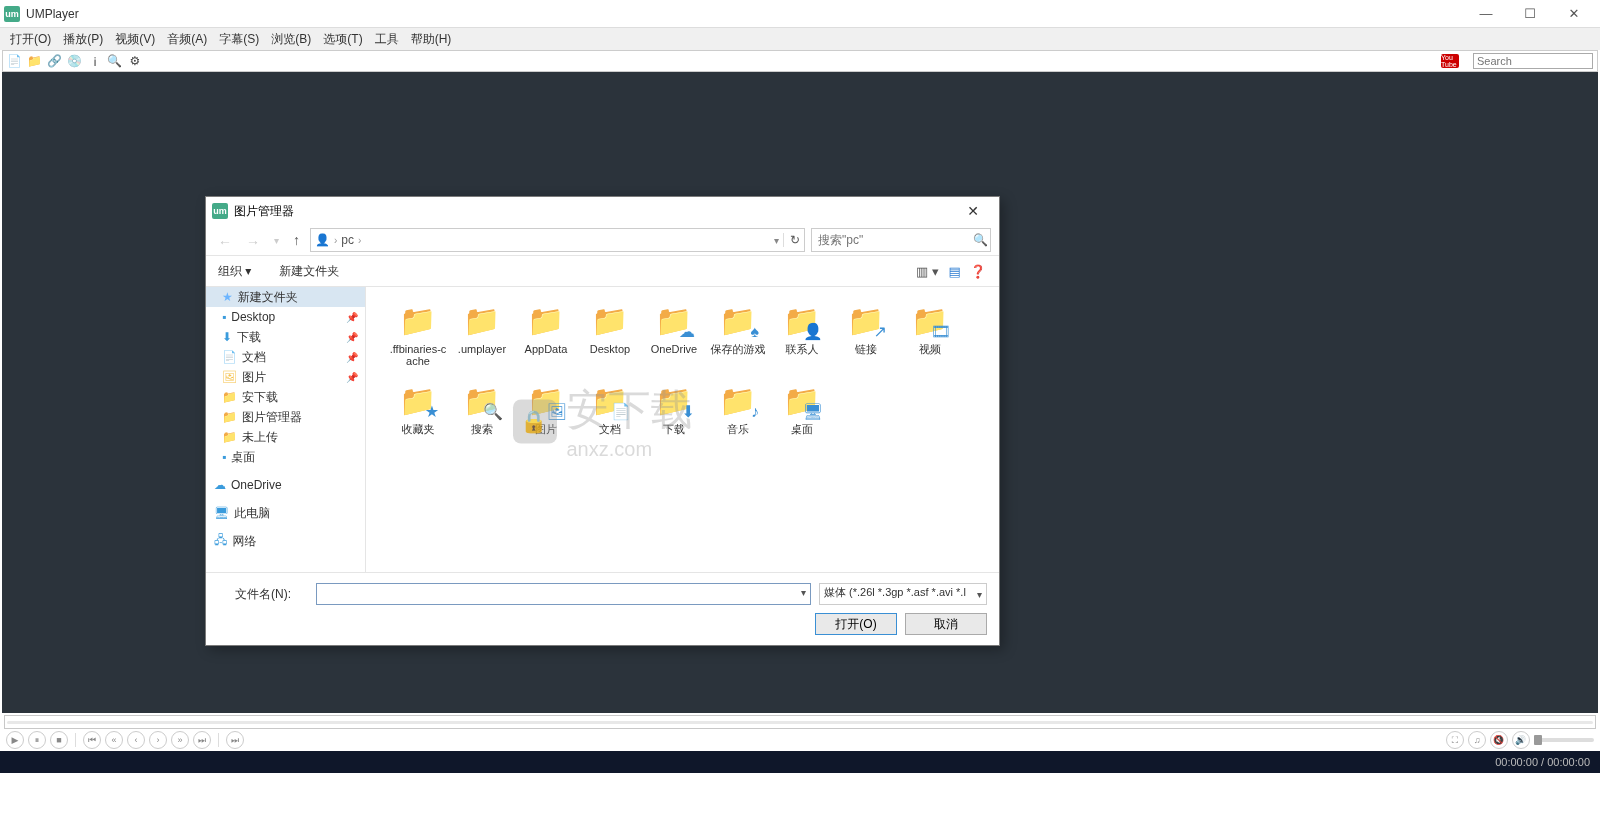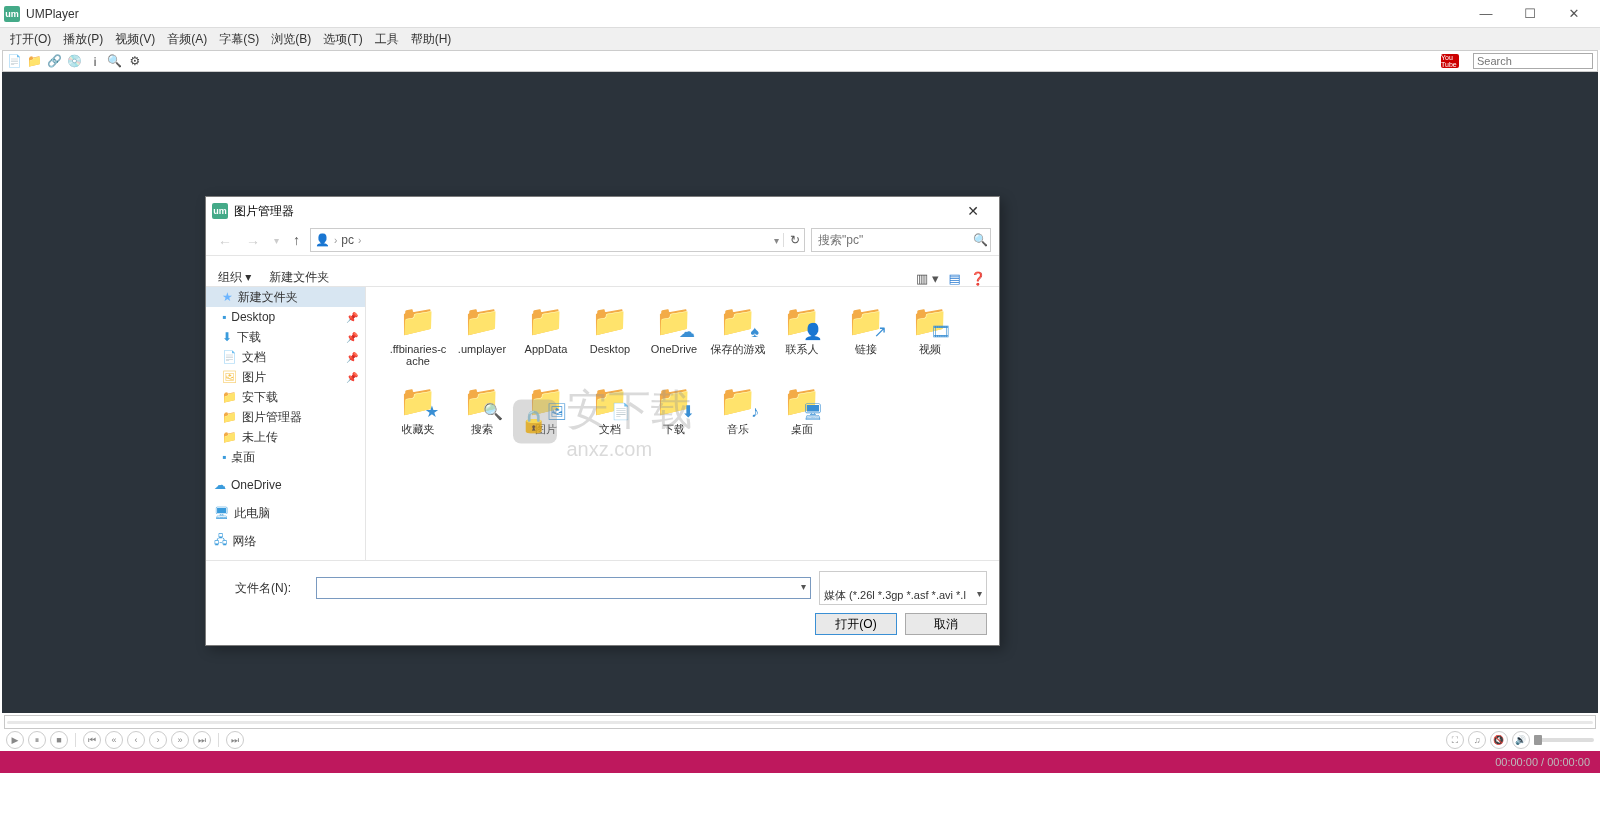--- a/index.html
+++ b/index.html
@@ -31,37 +31,37 @@
 .seekbar { height: 14px; background: #fff; border: 1px solid #c8c8c8; margin: 2px 4px 0 4px; position: relative; }
 .seekbar::after { content:""; position:absolute; left:2px; right:2px; top:5px; height:3px; background:#e8e8e8; border-radius:2px; }
 
 .controls { height: 22px; display: flex; align-items: center; padding: 0 6px; gap: 4px; color: #888; }
 .ctrl-btn { width: 18px; height: 18px; border: 1px solid #ccc; border-radius: 50%; display:flex;align-items:center;justify-content:center; font-size:9px; color:#888; }
 .ctrl-sep { width:1px; height:14px; background:#ddd; margin:0 3px;}
 .right-ctrls { display:flex; gap:4px; align-items:center; }
 .vol-slider { width:60px; height:4px; background:#ddd; border-radius:2px; position:relative;}
 .vol-slider::after{content:"";position:absolute;left:0;top:-3px;width:8px;height:10px;background:#999;border-radius:1px;}
 
-.statusbar { height: 22px; background: #be185d; color: #bbb; display: flex; align-items: center; padding: 0 10px; font-size: 11px; justify-content: flex-end; }
+.statusbar { height: 22px; background: #0f172a; color: #bbb; display: flex; align-items: center; padding: 0 10px; font-size: 11px; justify-content: flex-end; }
 
 
 .dialog { position: absolute; left: 203px; top: 124px; width: 795px; height: 450px; background: #fff; border: 1px solid #7a7a7a; box-shadow: 4px 4px 12px rgba(0,0,0,0.3); display: flex; flex-direction: column; }
 .dlg-title { height: 28px; display: flex; align-items: center; padding: 0 6px; font-size: 12px; }
 .dlg-title .app-icon { margin-right: 6px; }
 .dlg-close { margin-left: auto; width: 40px; text-align: center; font-size: 14px; color: #333; }
 .dlg-nav { height: 30px; display: flex; align-items: center; padding: 0 8px; gap: 6px; font-size: 12px; color: #555; }
 .nav-arrow { color: #ccc; font-size: 14px; padding: 0 4px; }
 .nav-arrow.active { color: #555; }
 .crumb-box { flex: 1; height: 24px; border: 1px solid #ccc; display: flex; align-items: center; padding: 0 4px; gap: 4px; }
 .crumb-box .sep { color: #999; font-size: 10px; }
 .crumb-refresh { border-left: 1px solid #ddd; padding-left: 6px; color: #555; }
 .dlg-search { width: 180px; height: 24px; border: 1px solid #ccc; display: flex; align-items: center; padding: 0 6px; color: #888; }
 .dlg-search input { border:none; outline:none; flex:1; font-size:12px; color:#333; }
 
-.dlg-toolbar { height: 32px; border-top: 1px solid #e5e5e5; border-bottom: 1px solid #e5e5e5; display: flex; align-items: flex-end; padding: 0 12px; gap: 18px; font-size: 12px; color: #333; }
+.dlg-toolbar { height: 32px; border-top: 1px solid #e5e5e5; border-bottom: 1px solid #e5e5e5; display: flex; align-items: center; padding: 0 12px; gap: 28px; font-size: 12px; color: #333; }
 .dlg-toolbar .right { margin-left:auto; display:flex; gap:10px; align-items:center; color:#555;}
 .view-ico { font-size:13px;}
 
 .dlg-body { flex: 1; display: flex; overflow: hidden; }
 .dlg-sidebar { width: 160px; border-right: 1px solid #e5e5e5; background: #fff; font-size: 12px; padding: 0; overflow-y:auto;}
 .side-node { display: flex; align-items: center; height: 20px; padding: 0 6px 0 16px; gap: 5px; color: #333; }
 .side-node.selected { background: #d8e6f2; }
 .star-ico { color:#6cb5ff; }
 .pin { margin-left:auto; color:#888; font-size:10px; }
 .folder-ico{color:#f5c24d;}
@@ -73,21 +73,21 @@
 .dlg-files { flex: 1; padding: 12px 20px; display: flex; flex-wrap: wrap; align-content: flex-start; gap: 0; }
 .file-item { width: 64px; height: 80px; display: flex; flex-direction: column; align-items: center; justify-content: flex-start; text-align: center; font-size: 11px; color: #333; }
 .file-item .fico { width: 42px; height: 42px; display:flex; align-items:center; justify-content:center; font-size: 30px; color:#f5c24d; margin-bottom:2px; position:relative;}
 .file-item .label { line-height: 1.1; word-break: break-all; max-width: 62px; }
 
 .dlg-bottom { border-top: 1px solid #e5e5e5; padding: 10px 12px; display: flex; flex-direction: column; gap: 8px; }
 .filename-row { display: flex; align-items: center; gap: 8px; }
 .filename-row .lbl { font-size: 12px; color: #333; width:90px; text-align:center;}
 .filename-input { flex: 1; height: 22px; border: 1px solid #7a9ac0; padding: 0 4px; font-size: 12px; position:relative;}
 .filename-input::after{content:"▾"; position:absolute; right:4px; top:3px; color:#555; font-size:10px;}
-.type-select { width: 168px; height: 22px; border: 1px solid #ccc; font-size: 11px; padding: 16px 4px; display:flex;align-items:flex-start; color:#333; }
+.type-select { width: 168px; height: 22px; border: 1px solid #ccc; font-size: 11px; padding: 4px 4px; display:flex;align-items:flex-end; color:#333; }
 .btn-row { display: flex; justify-content: flex-end; gap: 8px; padding-right:0;}
 .dlg-btn { width: 82px; height: 22px; border: 1px solid #aaa; background: #e9e9e9; font-size: 12px; display:flex;align-items:center;justify-content:center;}
 .dlg-btn.primary { border: 1px solid #3a8fd4; }
 
 
 .wm { position:absolute; left:50%; top:50%; transform:translate(-50%,-50%); font-size:42px; color:rgba(150,150,150,0.35); pointer-events:none; display:flex; align-items:center; gap:10px;}
 .wm .lock{ width:44px;height:44px;border-radius:8px;background:rgba(150,150,150,0.35);display:flex;align-items:center;justify-content:center;color:rgba(255,255,255,0.8);font-size:22px;}
 .wm .sub{ font-size:20px; display:block;}
 </style>
 </head>

